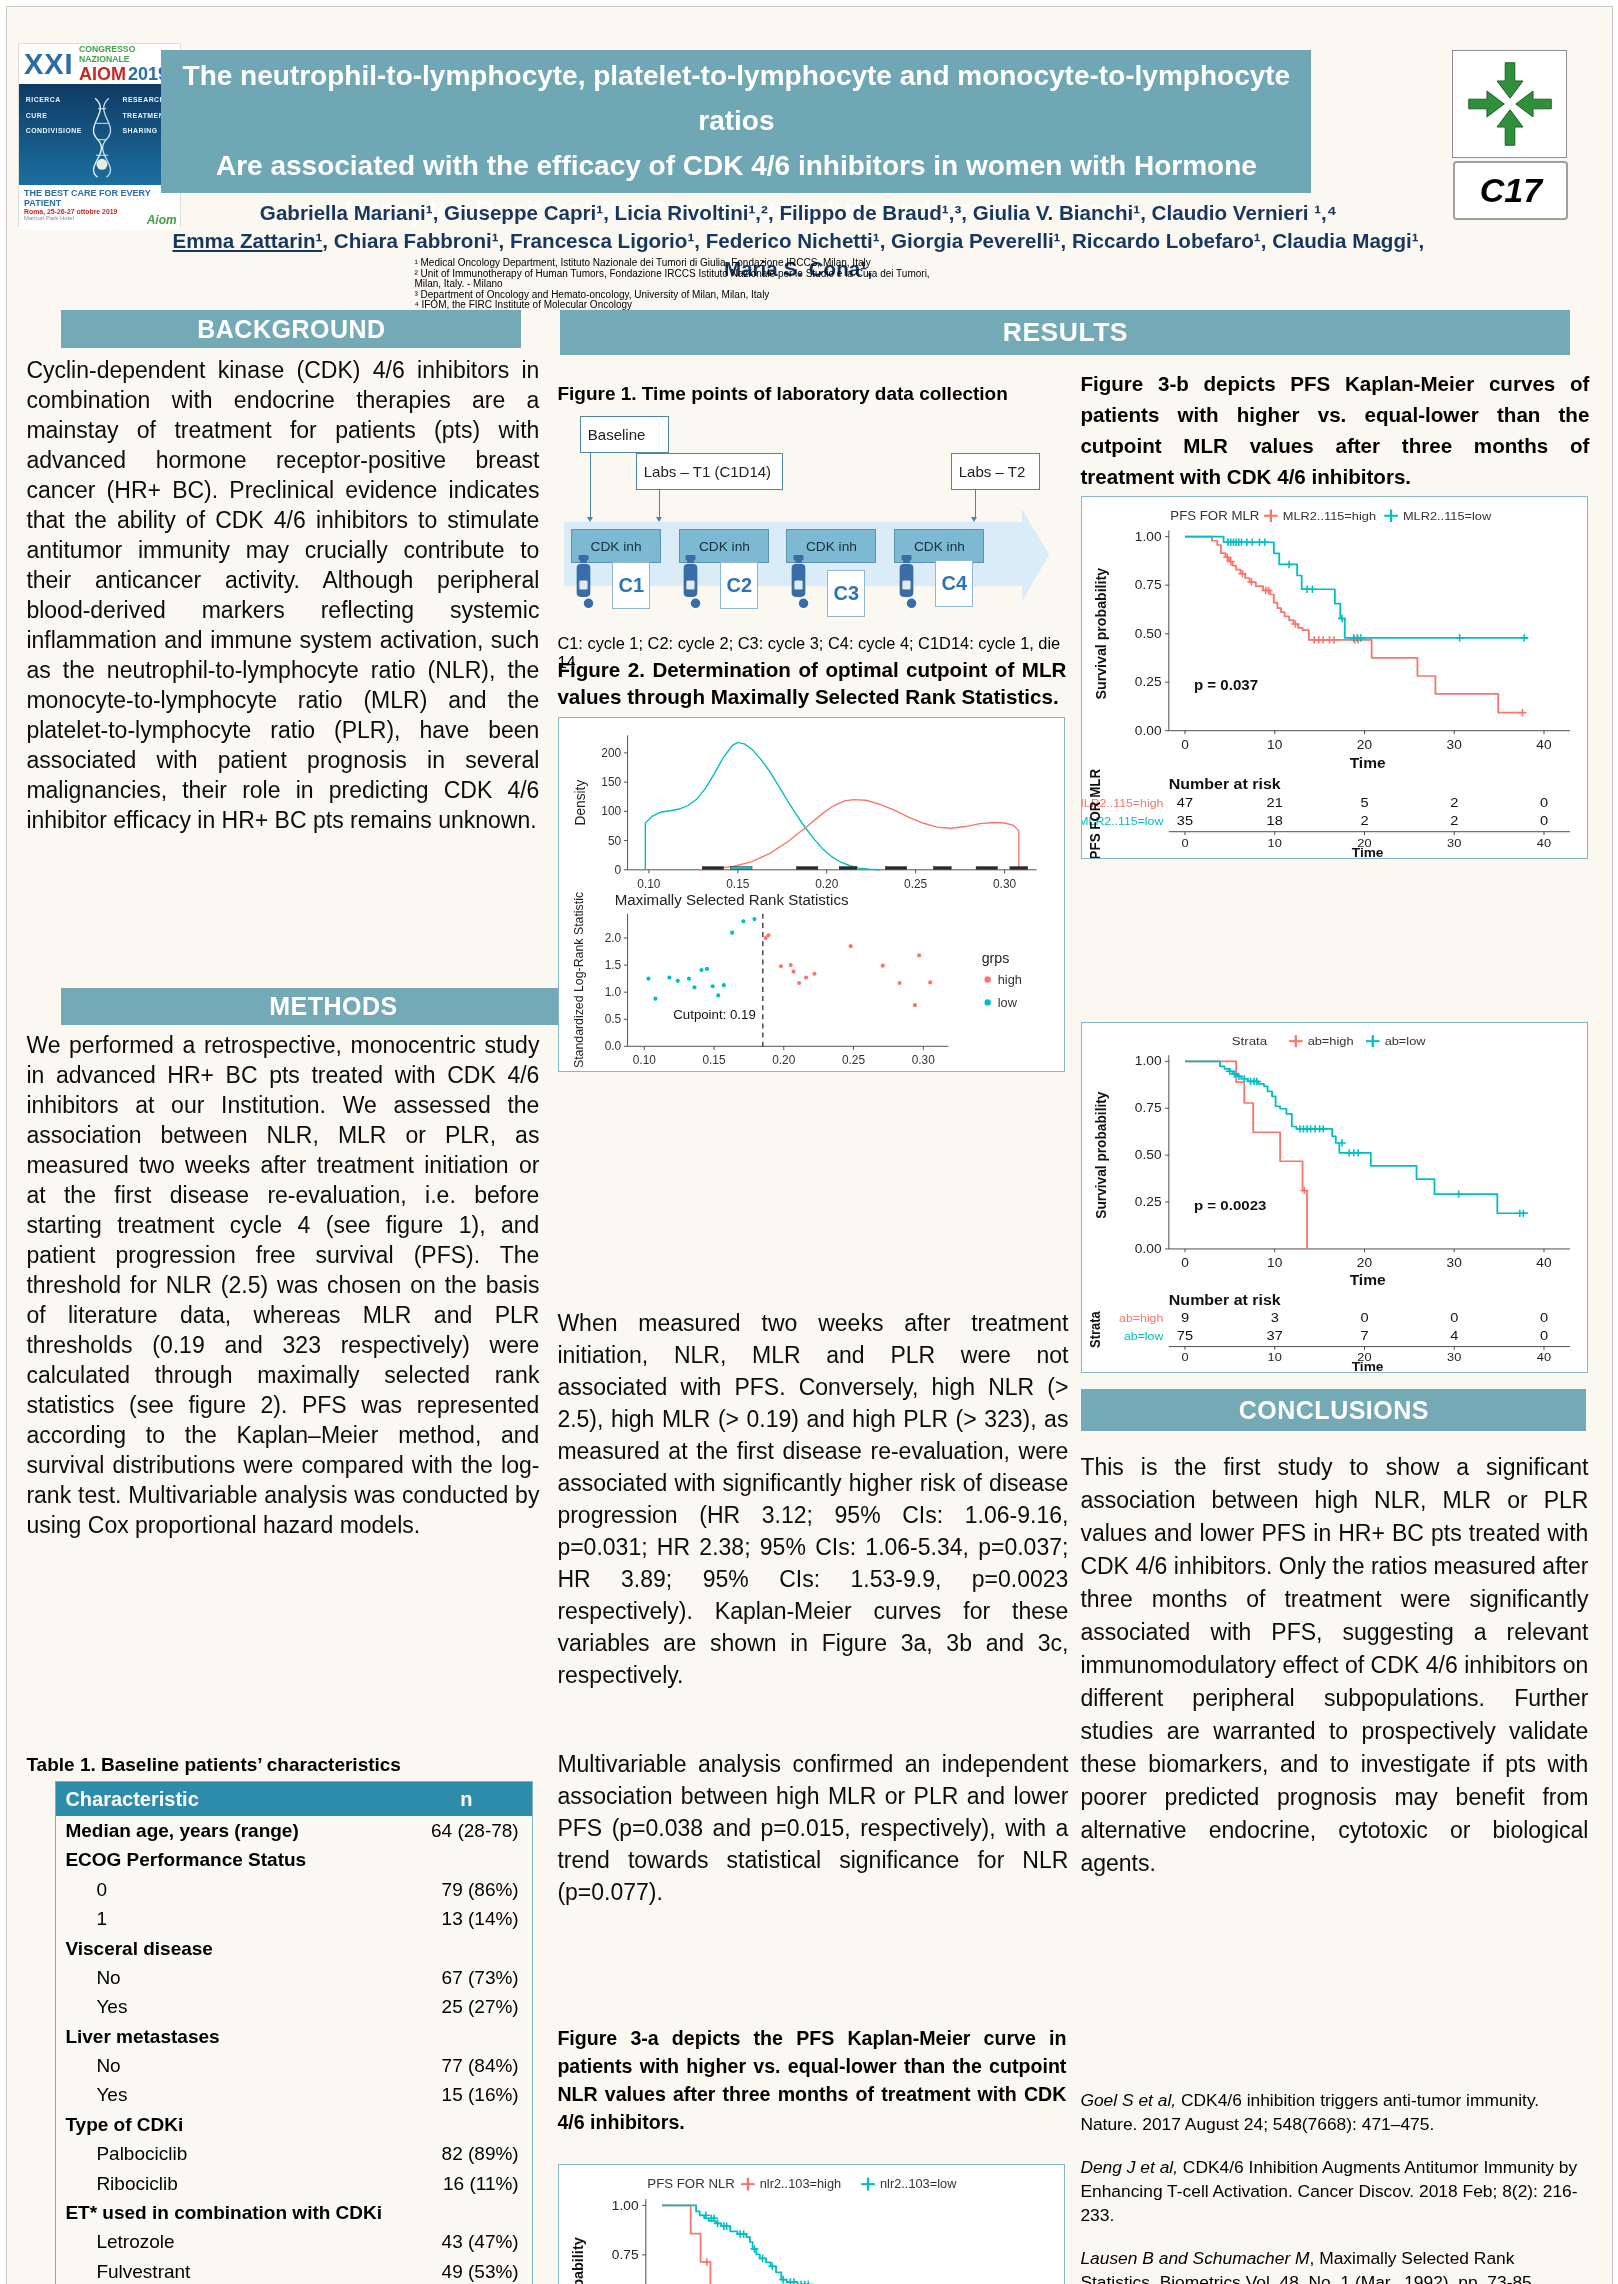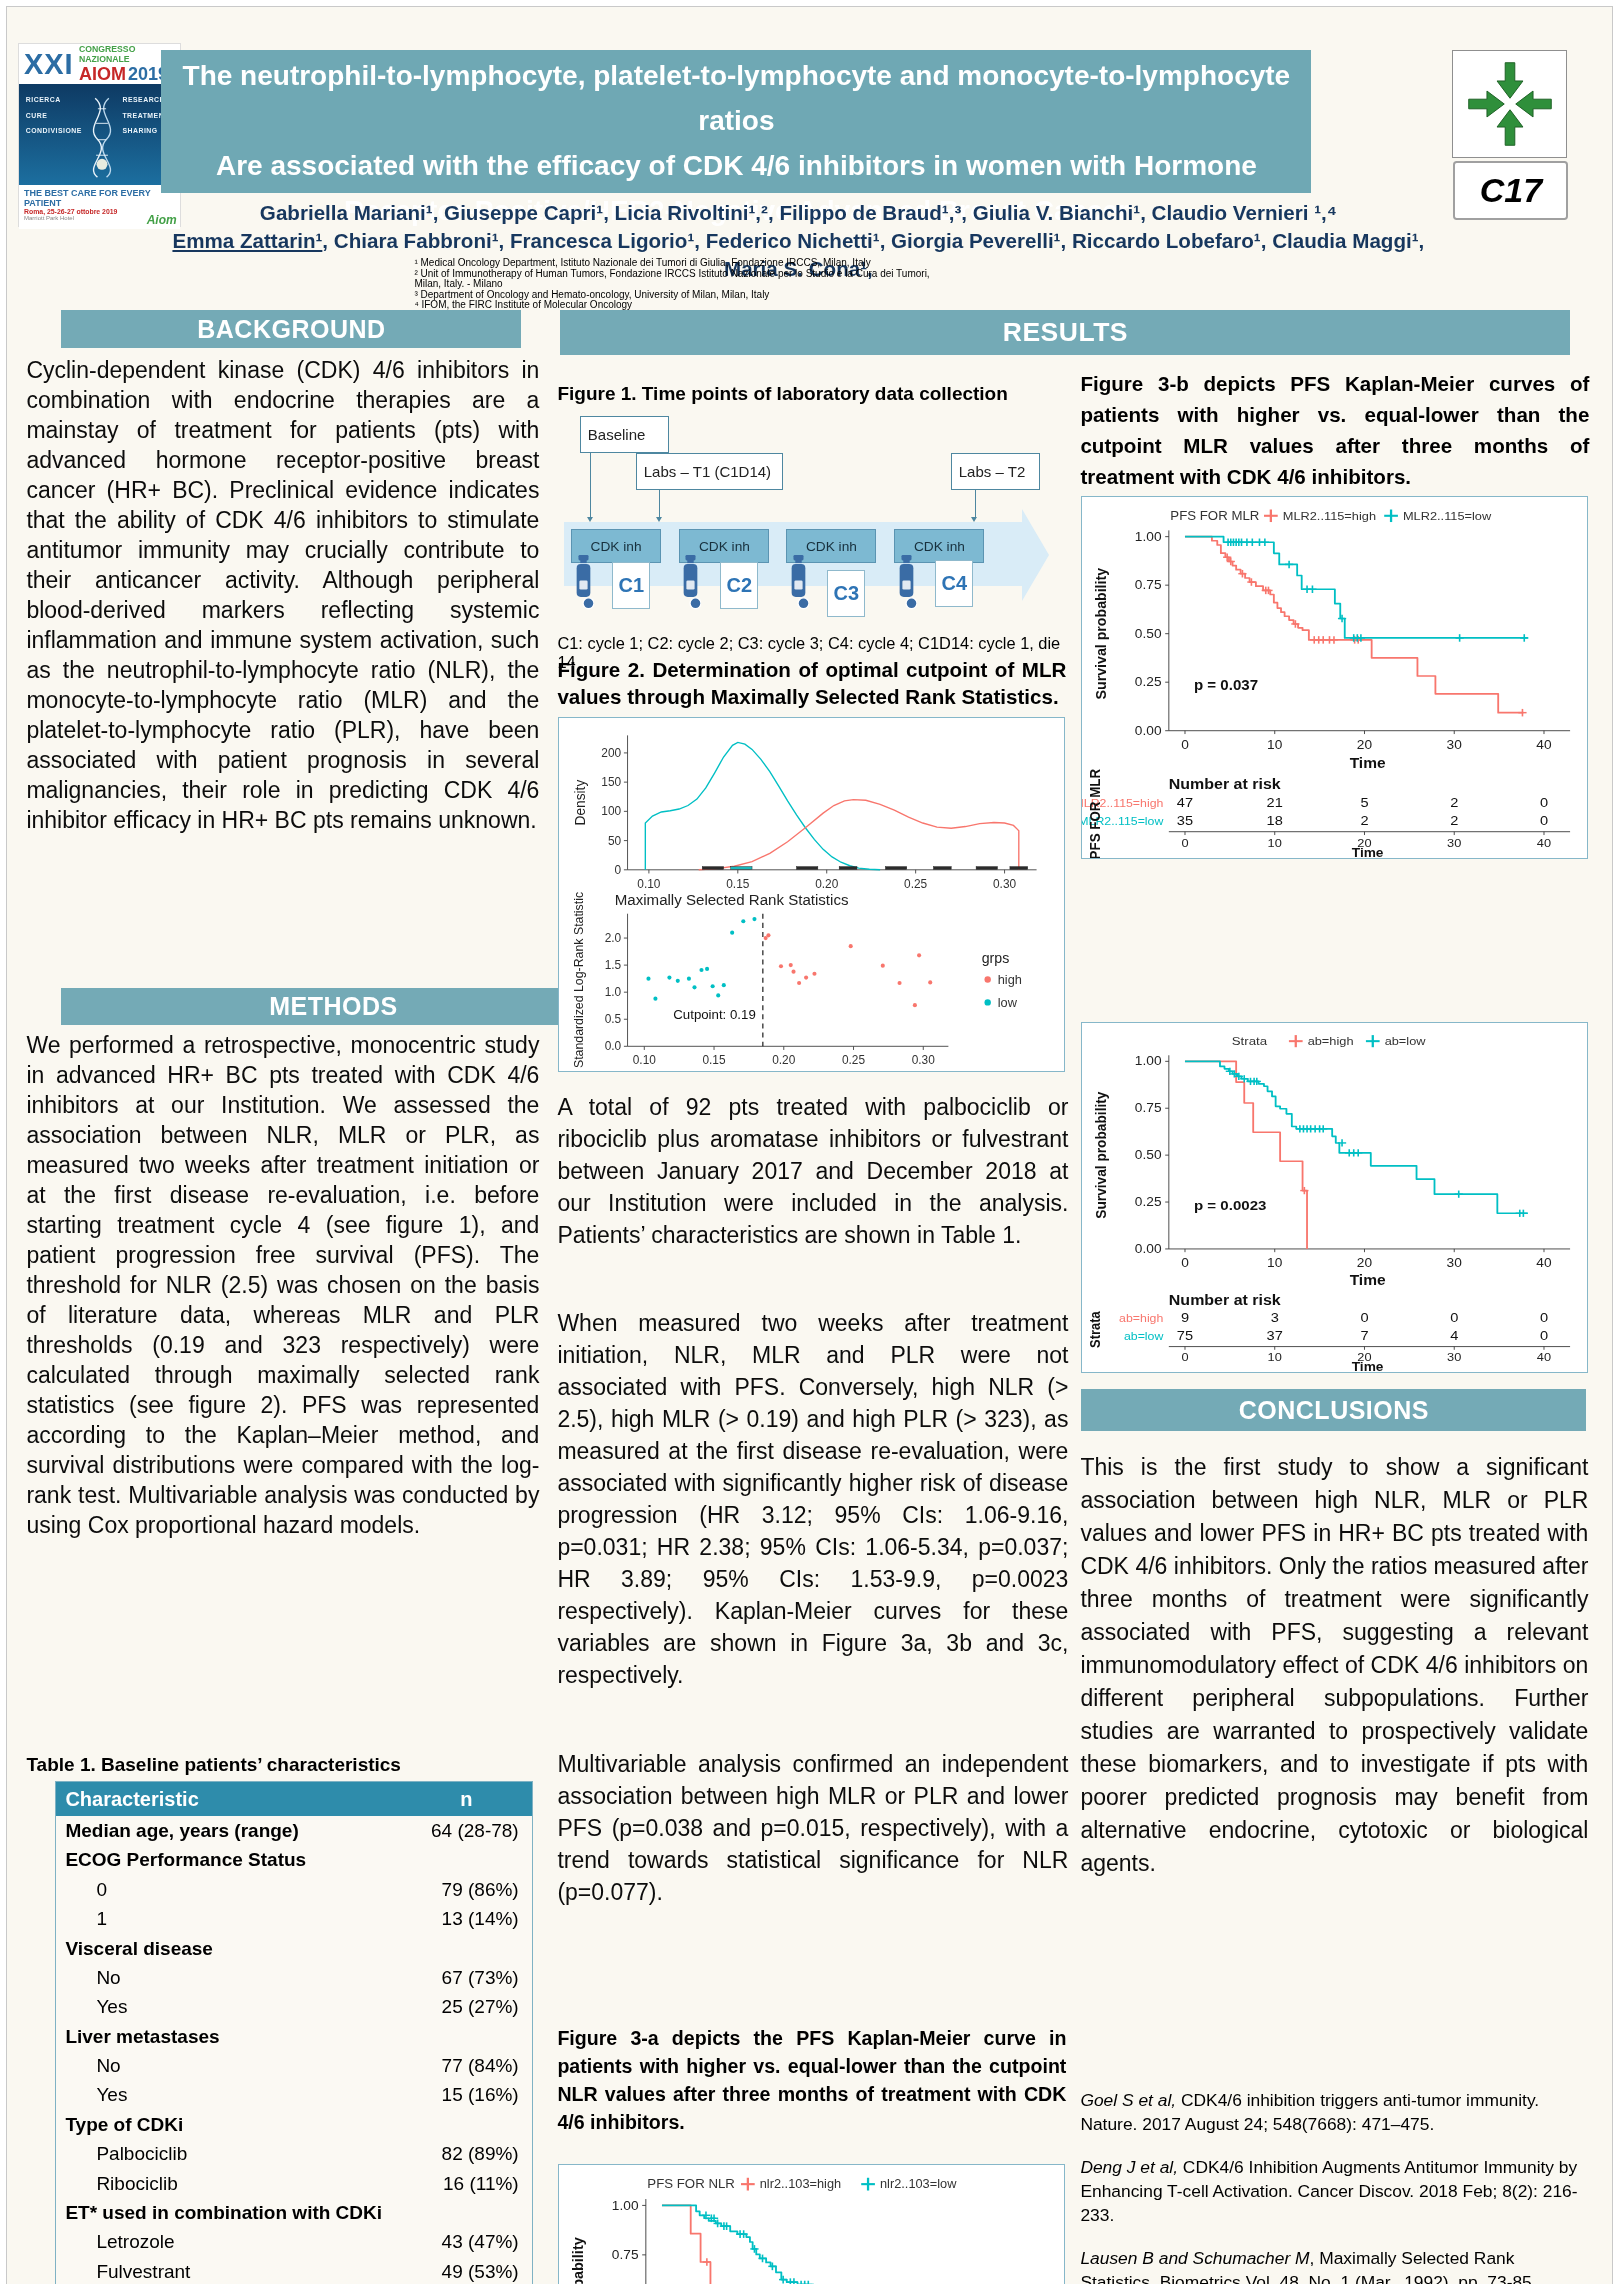--- a/index.html
+++ b/index.html
@@ -394,21 +394,20 @@
         <circle cx="403.3" cy="444.6" r="4.5" fill="#00bfc4"></circle>
         <circle cx="427.7" cy="439.8" r="4.5" fill="#00bfc4"></circle>
         <text x="925" y="535" font-size="31" fill="#222">grps</text>
         <circle cx="938" cy="572" r="7" fill="#f8766d"></circle>
         <text x="960" y="582" font-size="28" fill="#333">high</text>
         <circle cx="938" cy="622" r="7" fill="#00bfc4"></circle>
         <text x="960" y="632" font-size="28" fill="#333">low</text>
       </svg>
     </div>
 
-  <div class="para" id="results-p1">A total of 92 pts treated with palbociclib or ribociclib plus aromatase inhibitors or fulvestrant between January 2017 and December 2018 at our Institution were included in the analysis. Patients’ characteristics are shown in Table 1.</div>
   <div class="para" id="results-p2">When measured two weeks after treatment initiation, NLR, MLR and PLR were not associated with PFS. Conversely, high NLR (&gt; 2.5), high MLR (&gt; 0.19) and high PLR (&gt; 323), as measured at the first disease re-evaluation, were associated with significantly higher risk of disease progression (HR 3.12; 95% CIs: 1.06-9.16, p=0.031; HR 2.38; 95% CIs: 1.06-5.34, p=0.037; HR 3.89; 95% CIs: 1.53-9.9, p=0.0023 respectively). Kaplan-Meier curves for these variables are shown in Figure 3a, 3b and 3c, respectively.</div>
   <div class="para" id="results-p3">Multivariable analysis confirmed an independent association between high MLR or PLR and lower PFS (p=0.038 and p=0.015, respectively), with a trend towards statistical significance for NLR (p=0.077).</div>
 
   <div class="fig-caption" id="fig3a-caption">Figure 3-a depicts the PFS Kaplan-Meier curve in patients with higher vs. equal-lower than the cutpoint NLR values after three months of treatment with CDK 4/6 inhibitors.</div>
   <div class="chart-box" id="fig3a">
       <svg viewBox="0 0 1105 865" preserveAspectRatio="none">
         <text x="193.25" y="55" font-size="29" fill="#333">PFS FOR NLR</text>
         <line x1="398.25" y1="45" x2="428.25" y2="45" stroke="#f8766d" stroke-width="5"></line>
         <line x1="413.25" y1="30" x2="413.25" y2="60" stroke="#f8766d" stroke-width="5"></line>
         <text x="439.25" y="55" font-size="28" fill="#333">nlr2..103=high</text>

